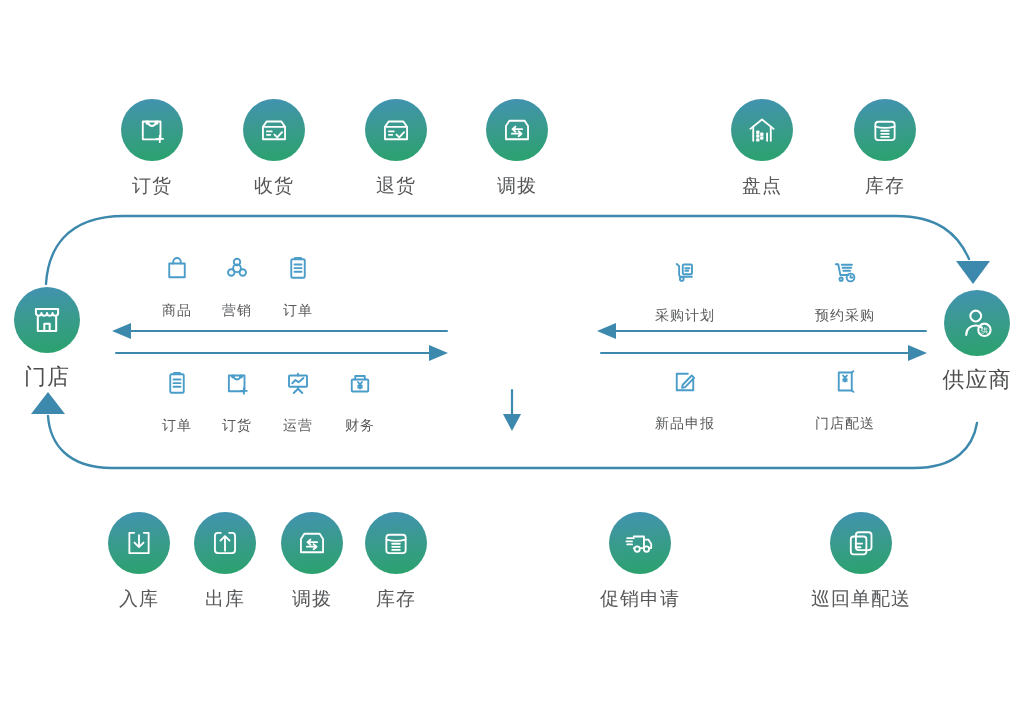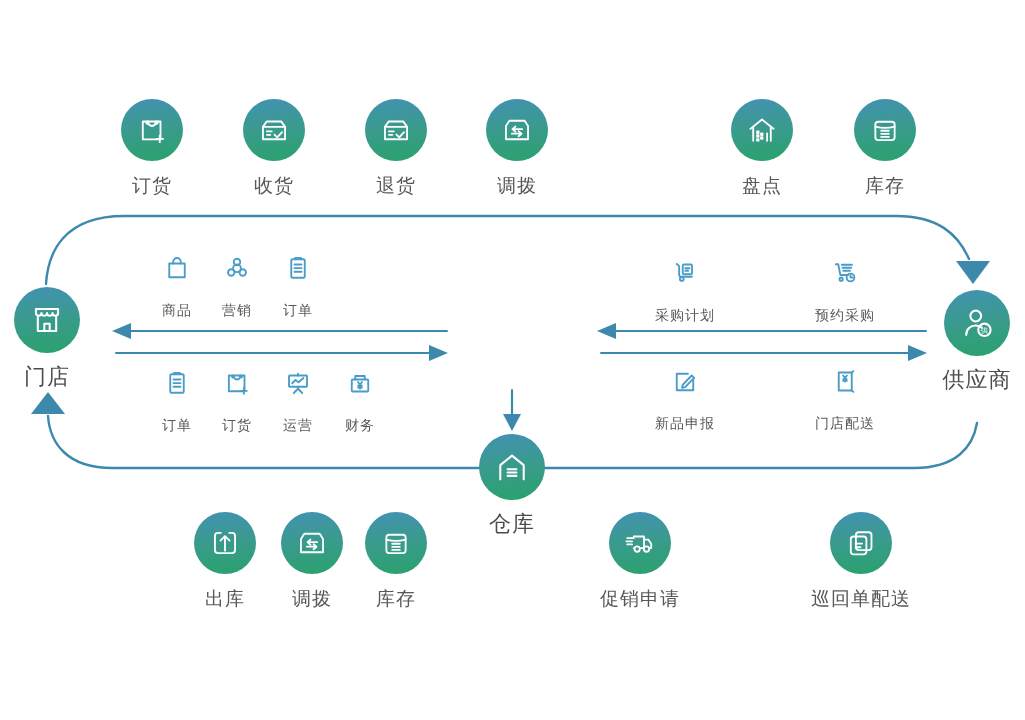--- a/index.html
+++ b/index.html
@@ -252,28 +252,20 @@
   </div>
   <div class="node" style="left:917px;top:290px">
     <div class="circle c66">
       <svg class="bigicon" width="38" height="38" viewBox="0 0 24 24">
           <use href="#i-supplier"></use>
           <text class="badge-text" x="16.7" y="18" text-anchor="middle">供</text>
         </svg>
     </div>
     <div class="elabel">供应商</div>
   </div>
-  <div class="node" style="left:452px;top:434px">
-    <div class="circle c66">
-        <svg class="bigicon" width="38" height="38" viewBox="0 0 24 24">
-          <use href="#i-warehouse"></use>
-        </svg>
-      </div>
-    <div class="elabel">仓库</div>
-  </div>
 
   <div class="node small" style="left:117px;top:253px">
     <svg class="smicon" width="30" height="30" viewBox="0 0 24 24">
         <use href="#i-s-bag"></use>
       </svg>
     <div class="slabel">商品</div>
   </div>
   <div class="node small" style="left:177px;top:253px">
     <svg class="smicon" width="30" height="30" viewBox="0 0 24 24">
         <use href="#i-s-group"></use>
@@ -331,20 +323,28 @@
       </svg>
     <div class="slabel">预约采购</div>
   </div>
   <div class="node small" style="left:785px;top:366px">
     <svg class="smicon" width="30" height="30" viewBox="0 0 24 24">
         <use href="#i-s-doc-yen"></use>
       </svg>
     <div class="slabel">门店配送</div>
   </div>
 
+  <div class="node" style="left:79px;top:512px">
+    <div class="circle c62">
+        <svg class="bigicon" width="34" height="34" viewBox="0 0 24 24">
+          <use href="#i-in"></use>
+        </svg>
+      </div>
+    <div class="nlabel">入库</div>
+  </div>
   <div class="node" style="left:165px;top:512px">
     <div class="circle c62">
         <svg class="bigicon" width="34" height="34" viewBox="0 0 24 24">
           <use href="#i-out"></use>
         </svg>
       </div>
     <div class="nlabel">出库</div>
   </div>
   <div class="node" style="left:252px;top:512px">
     <div class="circle c62">

